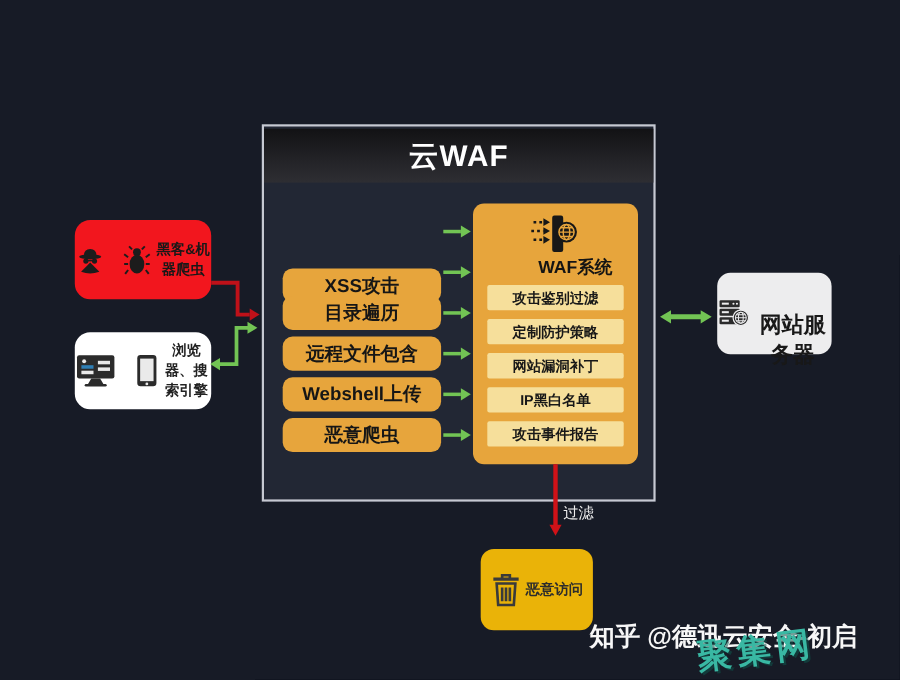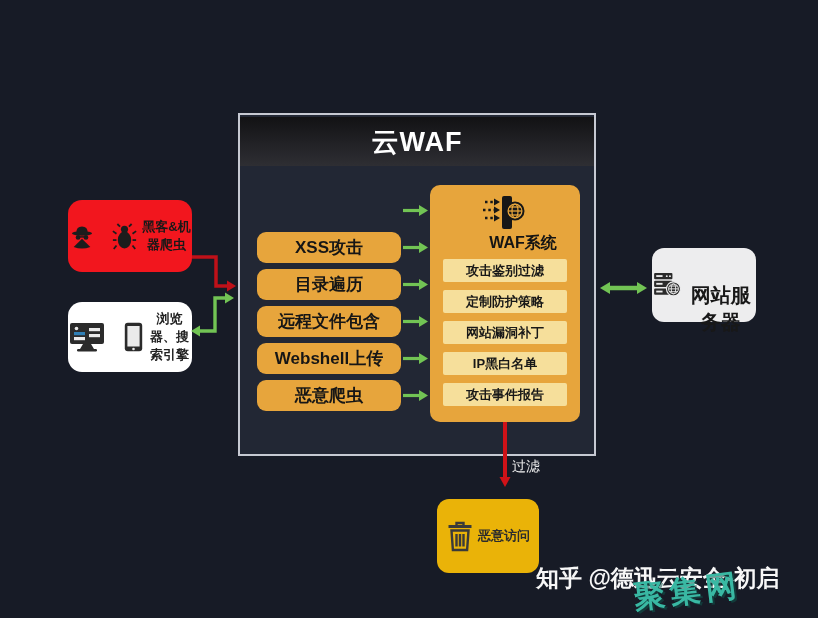--- a/index.html
+++ b/index.html
@@ -72,21 +72,21 @@
   .arrow-layer { position:absolute; left:0; top:0; z-index:8; pointer-events:none; }
 </style>
 </head>
 <body>
 
 <div class="stage">
 
   <div class="panel"></div>
   <div class="panel-header">云WAF</div>
 
-  <div class="attack-box" style="top:232px">XSS攻击</div>
+  <div class="attack-box" style="top:244px">XSS攻击</div>
   <div class="attack-box" style="top:269px">目录遍历</div>
   <div class="attack-box" style="top:306px">远程文件包含</div>
   <div class="attack-box" style="top:343px">Webshell上传</div>
   <div class="attack-box" style="top:380px">恶意爬虫</div>
 
   <div class="waf-box">
     <svg class="waf-icon" width="48" height="38" viewBox="0 0 48 38">
       <g stroke="#171717" stroke-width="2.4" stroke-dasharray="2.5 2.8" fill="none">
         <line x1="4" y1="8" x2="13" y2="8"></line>
         <line x1="2" y1="16" x2="13" y2="16"></line>

